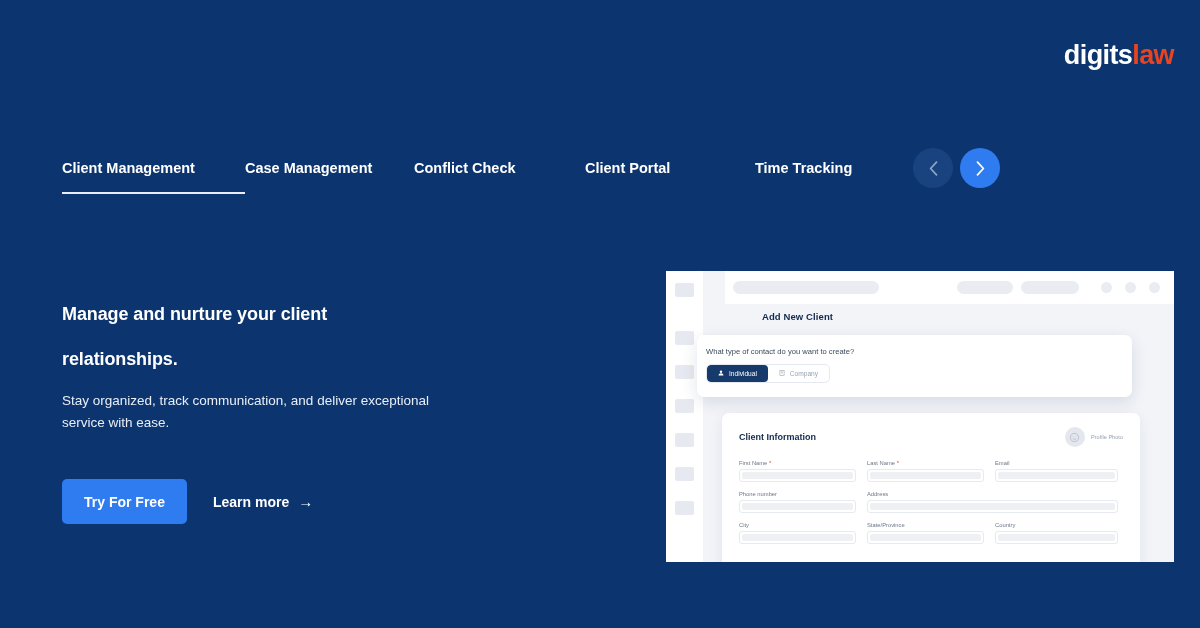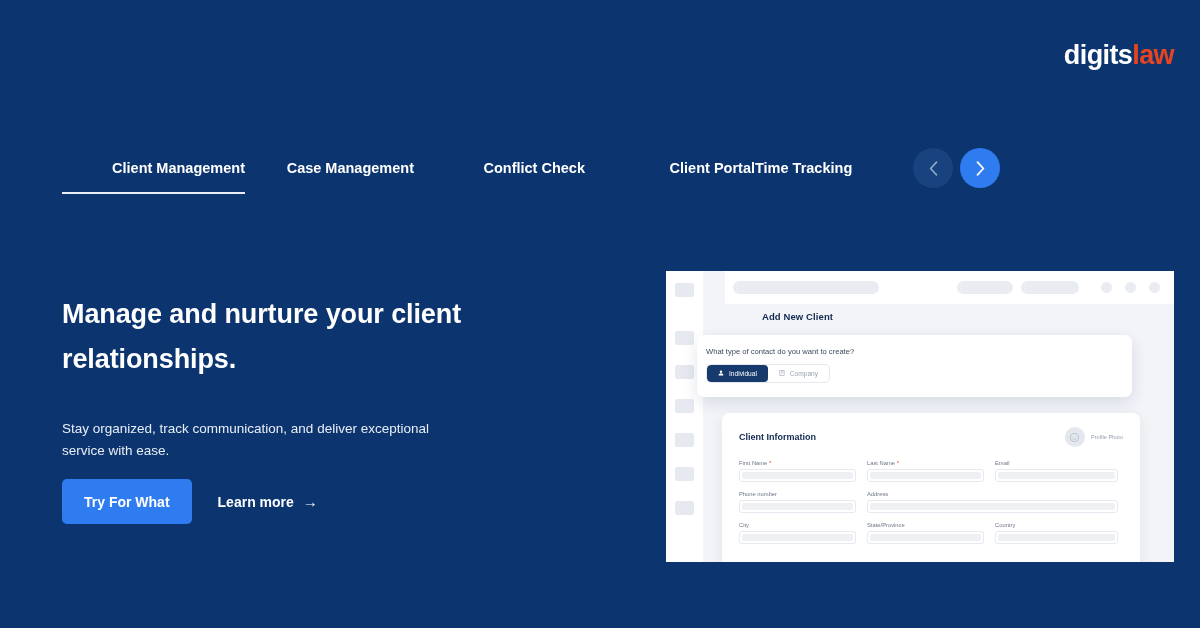--- a/index.html
+++ b/index.html
@@ -40,21 +40,20 @@
     letter-spacing: -0.1px;
   }
   .headline .l2 { display: block; }
 
   
   .tabs {
     position: absolute;
     left: 62px; top: 160px;
     display: flex;
     align-items: flex-start;
-    text-align: right;
   }
   .tab {
     color: #ffffff;
     font-size: 14.5px;
     font-weight: 700;
     padding-bottom: 16px;
     white-space: nowrap;
     cursor: pointer;
     border-bottom: 2px solid transparent;
   }
@@ -85,28 +84,28 @@
   .arrow-btn svg { display: block; }
 
   
   .hero-copy {
     position: absolute;
     left: 62px; top: 292px;
     width: 470px;
   }
   .hero-title {
     color: #ffffff;
-    font-size: 27px;
+    font-size: 18px;
     font-weight: 700;
     line-height: 45px;
     letter-spacing: -0.1px;
   }
   .hero-title .l2 { display: block; }
   .hero-sub {
-    margin-top: 36px;
+    margin-top: 8px;
     color: #e9eef6;
     font-size: 13.5px;
     font-weight: 400;
     line-height: 22px;
   }
   .hero-sub .l2 { display: block; }
 
   .cta-row {
     position: absolute;
     left: 62px; top: 479px;
@@ -347,21 +346,21 @@
       <span class="l1">Manage and nurture your client</span>
       <span class="l2">relationships.</span>
     </h2>
     <p class="hero-sub">
       <span class="l1">Stay organized, track communication, and deliver exceptional</span>
       <span class="l2">service with ease.</span>
     </p>
   </div>
 
   <div class="cta-row">
-    <button class="btn-primary">Try For What</button>
+    <button class="btn-primary">Try For Free</button>
     <a class="learn-more" href="#">
       <span>Learn more</span>
       <span class="arrow-glyph">→</span>
     </a>
   </div>
 
   <div class="mock">
 
     <div class="mock-body"></div>
 

